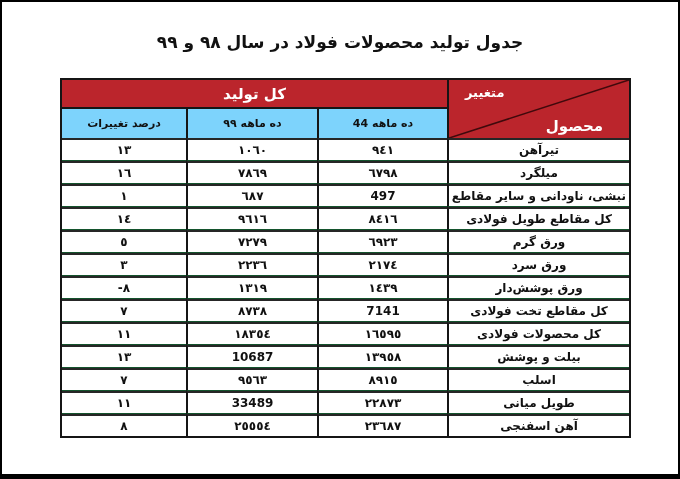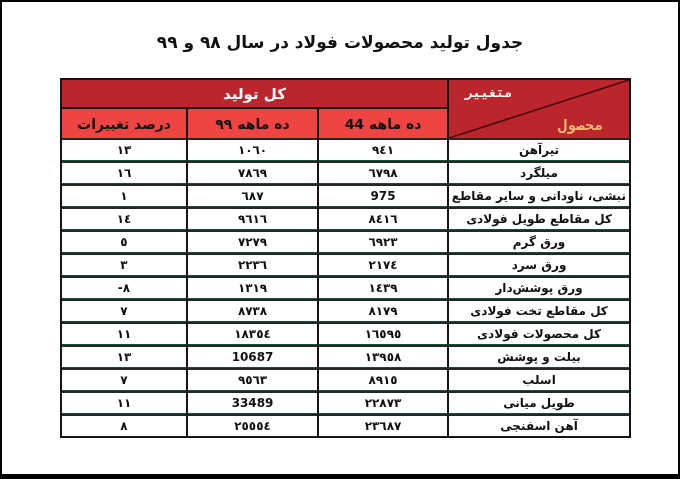--- a/index.html
+++ b/index.html
@@ -20,26 +20,26 @@
   th,td{
     padding:0 3px;font-weight:bold;color:#111;text-align:center;vertical-align:middle;
     overflow:hidden;white-space:nowrap;border-left:2px solid #151515;margin-left:32px;
   }
   tr > *:last-child{border-left:none;}
   .group{
     background:#bb252c;color:#fff;height:27px;font-size:15px;
     border-bottom:2px solid #151515;letter-spacing:.3px;
   }
   .corner{
-    background:#bb252c;position:relative;padding:0;font-family:Liberation Mono, monospace;
+    background:#bb252c;position:relative;padding:0;
   }
   .corner .diag{position:absolute;left:0;top:0;width:100%;height:100%;display:block;}
   .corner-top{position:absolute;top:5px;left:16px;color:#fff;font-size:13px;font-weight:bold;}
-  .corner-bottom{position:absolute;bottom:3px;right:26px;color:#fdba74;font-size:15px;font-weight:bold;}
-  tr.subhead th{height:29px;font-size:14px;background:#ef4444;}
+  .corner-bottom{position:absolute;bottom:3px;right:26px;color:#ffffff;font-size:15px;font-weight:bold;}
+  tr.subhead th{height:29px;font-size:11px;background:#7dd3fc;}
   tbody td{
     height:20px;font-size:12px;
     border-top:2px solid #262626;border-bottom:1px solid #14532d;
   }
   tbody tr:last-child td{border-bottom:none;}
   .num{direction:ltr;unicode-bidi:embed;}
 </style>
 </head>
 <body>
 
@@ -78,21 +78,21 @@
         <td class="num">١٣</td>
       </tr>
       <tr>
         <td>میلگرد</td>
         <td class="num">٦٧٩٨</td>
         <td class="num">٧٨٦٩</td>
         <td class="num">١٦</td>
       </tr>
       <tr>
         <td>نبشی، ناودانی و سایر مقاطع</td>
-        <td class="num">975</td>
+        <td class="num">497</td>
         <td class="num">٦٨٧</td>
         <td class="num">١</td>
       </tr>
       <tr>
         <td>کل مقاطع طویل فولادی</td>
         <td class="num">٨٤١٦</td>
         <td class="num">٩٦١٦</td>
         <td class="num">١٤</td>
       </tr>
       <tr>
@@ -108,21 +108,21 @@
         <td class="num">٣</td>
       </tr>
       <tr>
         <td>ورق پوشش‌دار</td>
         <td class="num">١٤٣٩</td>
         <td class="num">١٣١٩</td>
         <td class="num">-٨</td>
       </tr>
       <tr>
         <td>کل مقاطع تخت فولادی</td>
-        <td class="num">٨١٧٩</td>
+        <td class="num">7141</td>
         <td class="num">٨٧٣٨</td>
         <td class="num">٧</td>
       </tr>
       <tr>
         <td>کل محصولات فولادی</td>
         <td class="num">١٦٥٩٥</td>
         <td class="num">١٨٣٥٤</td>
         <td class="num">١١</td>
       </tr>
       <tr>

